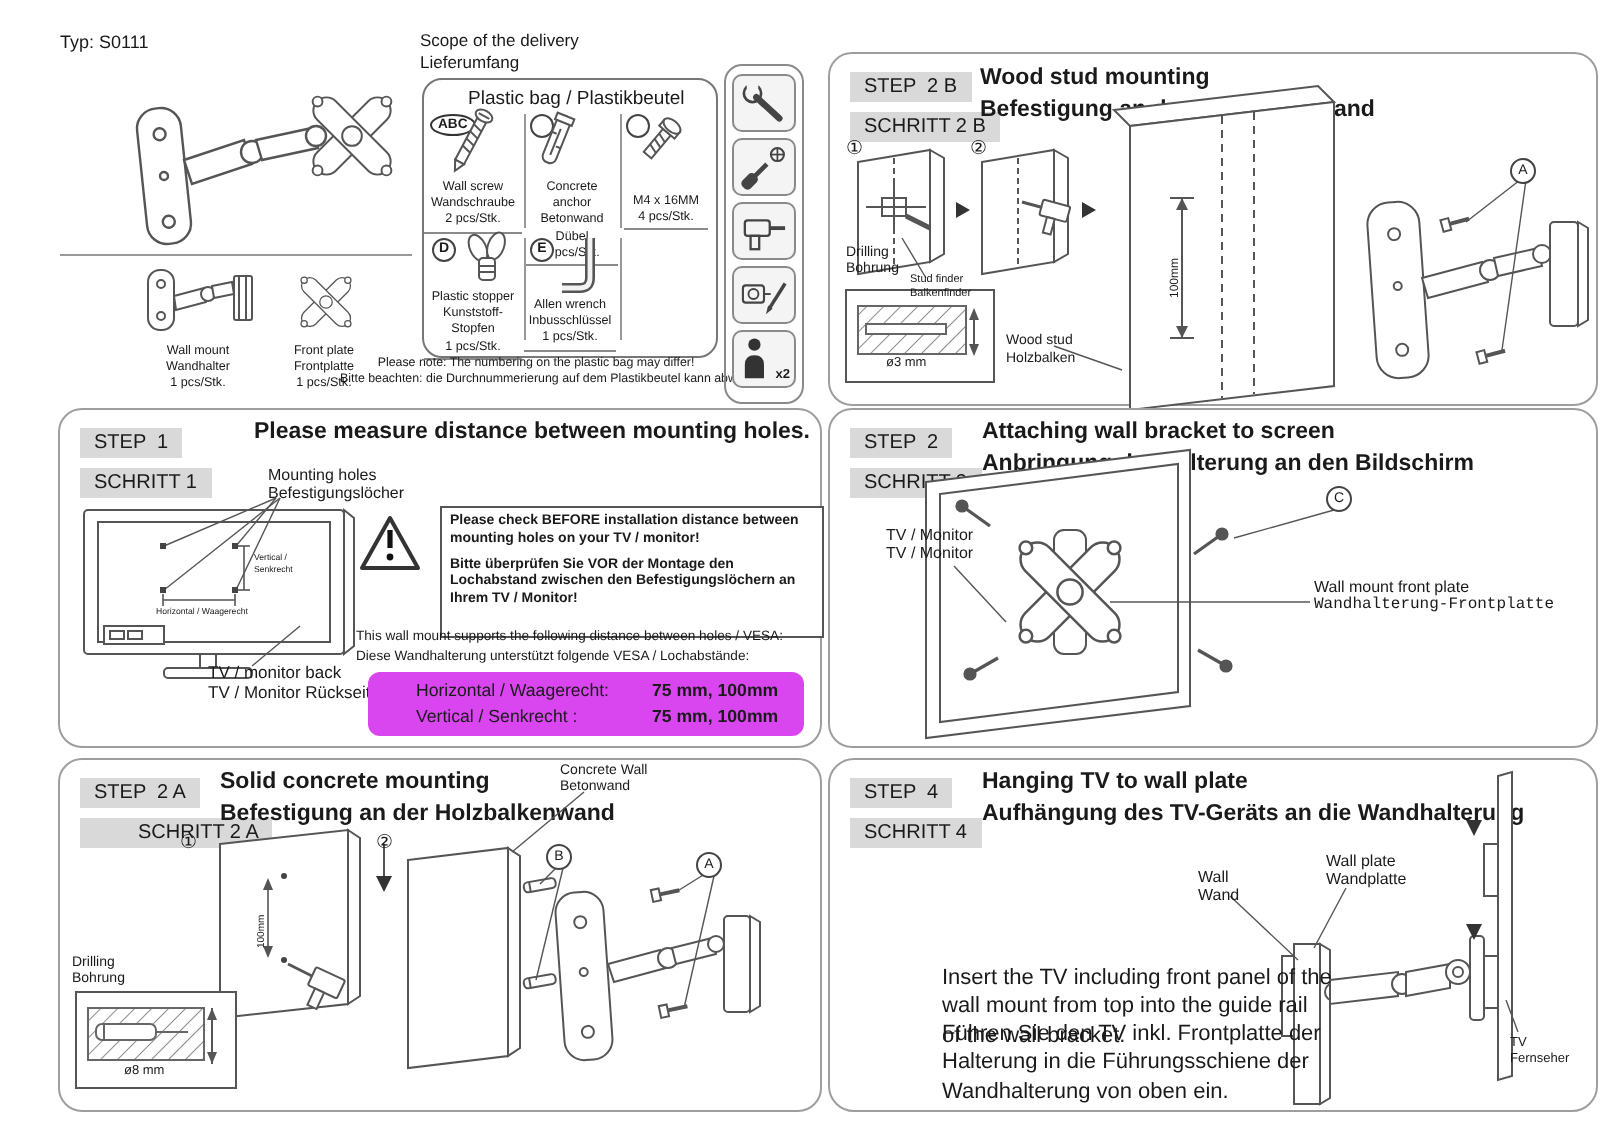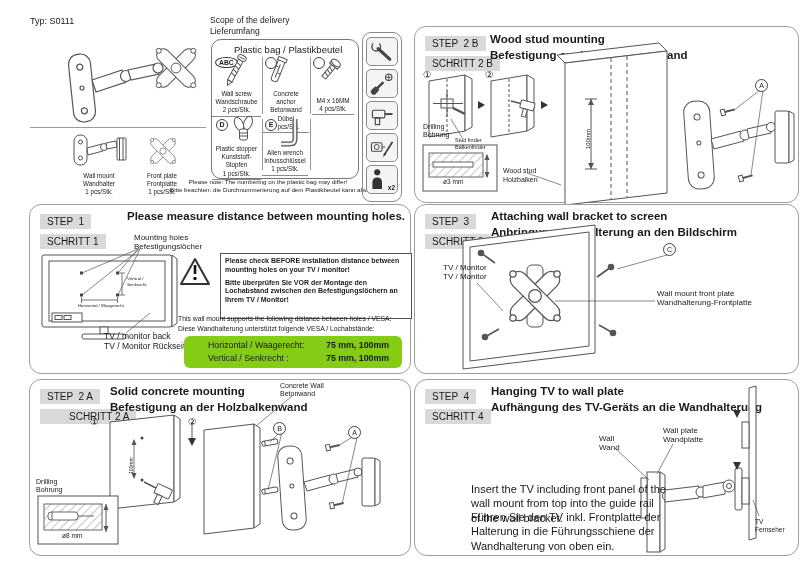--- a/index.html
+++ b/index.html
@@ -359,30 +359,30 @@
   <span class="lbl" style="left:74px;top:126px;font-size:8.5px;">TV / monitor back</span>
   <span class="lbl" style="left:74px;top:136px;font-size:8.5px;">TV / Monitor Rückseite</span>
 
   <div class="warnbox" style="left:190px;top:48px;width:182px;height:58px;padding:3px 4px;">
     <p class="warntext">Please check BEFORE installation distance between mounting holes on your TV / monitor!</p>
     <p class="warntext">Bitte überprüfen Sie VOR der Montage den Lochabstand zwischen den Befestigungslöchern an Ihrem TV / Monitor!</p>
   </div>
   <span class="lbl" style="left:148px;top:110px;font-size:6.8px;">This wall mount supports the following distance between holes / VESA:</span>
   <span class="lbl" style="left:148px;top:120px;font-size:6.8px;">Diese Wandhalterung unterstützt folgende VESA / Lochabstände:</span>
 
-  <div class="abs" style="left:154px;top:131px;width:218px;height:32px;background:#84cc16;border-radius:6px;">
+  <div class="abs" style="left:154px;top:131px;width:218px;height:32px;background:#d946ef;border-radius:6px;">
     <span class="abs" style="left:24px;top:4px;font-size:8.8px;">Horizontal / Waagerecht:</span>
     <span class="abs" style="left:142px;top:4px;font-size:8.8px;font-weight:bold;">75 mm, 100mm</span>
     <span class="abs" style="left:24px;top:17px;font-size:8.8px;">Vertical / Senkrecht :</span>
     <span class="abs" style="left:142px;top:17px;font-size:8.8px;font-weight:bold;">75 mm, 100mm</span>
   </div>
 </div>
 
 <div class="panel" style="left:414px;top:204px;width:383px;height:168px;">
-  <span class="badge" style="left:10px;top:9px;">STEP  3</span>
+  <span class="badge" style="left:10px;top:9px;">STEP  2</span>
   <span class="badge" style="left:10px;top:29px;">SCHRITT 3</span>
   <span class="ttl" style="left:76px;top:5px;">Attaching wall bracket to screen</span>
   <span class="ttl" style="left:76px;top:21px;">Anbringung der Halterung an den Bildschirm</span>
 
   <svg class="art" style="left:0;top:0;" width="383" height="168" viewBox="0 0 383 168">
     <g fill="#fff" stroke="#555" stroke-width="1">
       <polygon points="48,36 180,20 180,148 48,164"></polygon>
       <polygon points="55,42 174,27 174,141 55,156" fill="none"></polygon>
       <rect x="112" y="60" width="16" height="62" rx="5"></rect>
       <use href="#xsym" transform="translate(120,91) scale(1.05)"></use>
@@ -398,21 +398,21 @@
       </g>
       <line x1="252" y1="50" x2="202" y2="64" stroke-width="0.7"></line>
       <line x1="62" y1="78" x2="88" y2="106" stroke-width="0.7"></line>
       <line x1="240" y1="96" x2="140" y2="96" stroke-width="0.7"></line>
     </g>
   </svg>
 
   <span class="lbl" style="left:28px;top:58px;font-size:8px;">TV / Monitor</span>
   <span class="lbl" style="left:28px;top:67px;font-size:8px;">TV / Monitor</span>
   <span class="lbl" style="left:242px;top:84px;font-size:8px;">Wall mount front plate</span>
-  <span class="lbl" style="left:242px;top:93px;font-size:8px;">Wandhalterung-Frontplatte</span>
+  <span class="lbl" style="left:242px;top:93px;font-size:8px;font-family:Liberation Mono, monospace;">Wandhalterung-Frontplatte</span>
   <span class="callout" style="left:248px;top:38px;">C</span>
 </div>
 
 <div class="panel" style="left:29px;top:379px;width:380px;height:175px;">
   <span class="badge" style="left:10px;top:9px;">STEP  2 A</span>
   <span class="badge" style="left:10px;top:29px;padding-left:29px;">SCHRITT 2 A</span>
   <span class="ttl" style="left:80px;top:5px;">Solid concrete mounting</span>
   <span class="ttl" style="left:80px;top:21px;">Befestigung an der Holzbalkenwand</span>
 
   <svg class="art" style="left:0;top:0;" width="380" height="175" viewBox="0 0 380 175">

